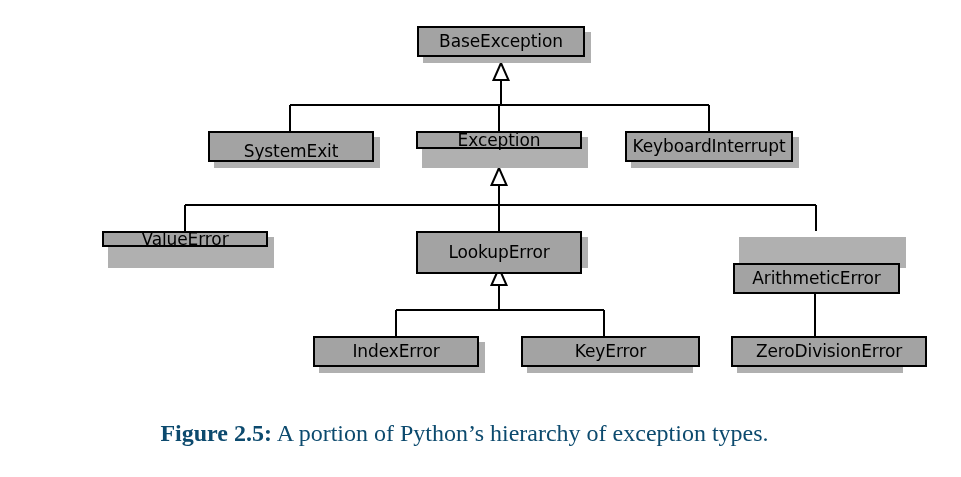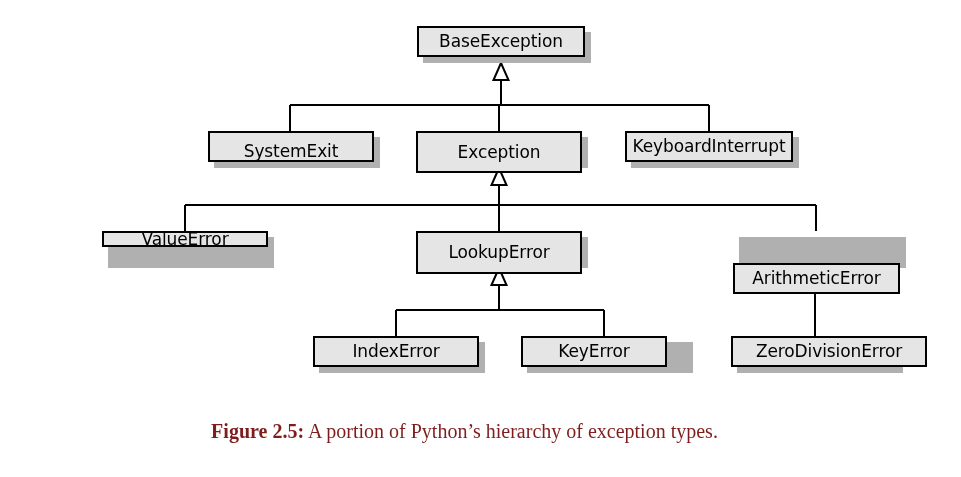--- a/index.html
+++ b/index.html
@@ -18,21 +18,21 @@
   #edge-layer {
     position: absolute;
     left: 0;
     top: 0;
     width: 961px;
     height: 477px;
   }
   .node {
     position: absolute;
     box-sizing: border-box;
-    background: #e5e5e5;
+    background: #a3a3a3;
     border: 2px solid #000000;
     display: flex;
     align-items: center;
     justify-content: center;
     z-index: 3;
   }
   .node-shadow {
     position: absolute;
     background: #b0b0b0;
     z-index: 1;
@@ -45,22 +45,22 @@
     white-space: nowrap;
     letter-spacing: -0.1px;
   }
   #caption {
     position: absolute;
     left: 0;
     top: 420px;
     width: 929px;
     text-align: center;
     font-family: "Liberation Serif", "DejaVu Serif", serif;
-    font-size: 20px;
-    color: #7f1d1d;
+    font-size: 24px;
+    color: #0c4a6e;
     white-space: nowrap;
   }
   #caption .caption-label {
     font-weight: bold;
   }
 </style>
 </head>
 <body>
 
 <div id="figure">
@@ -91,21 +91,21 @@
   <div id="node-layer">
       <div class="node-shadow" style="left: 423px; top: 32px; width: 168px; height: 31px; background: rgb(176, 176, 176);"></div>
       <div class="node" style="left: 417px; top: 26px; width: 168px; height: 31px;">
         <span class="node-label">BaseException</span>
       </div>
       <div class="node-shadow" style="left: 214px; top: 137px; width: 166px; height: 31px; background: rgb(176, 176, 176);"></div>
       <div class="node" style="left: 208px; top: 131px; width: 166px; height: 31px; align-items: flex-end;">
         <span class="node-label">SystemExit</span>
       </div>
       <div class="node-shadow" style="left: 422px; top: 137px; width: 166px; height: 31px; background: rgb(176, 176, 176);"></div>
-      <div class="node" style="left: 416px; top: 131px; width: 166px; height: 42px;">
+      <div class="node" style="left: 416px; top: 131px; width: 166px; height: 18px;">
         <span class="node-label">Exception</span>
       </div>
       <div class="node-shadow" style="left: 631px; top: 137px; width: 168px; height: 31px; background: rgb(176, 176, 176);"></div>
       <div class="node" style="left: 625px; top: 131px; width: 168px; height: 31px;">
         <span class="node-label">KeyboardInterrupt</span>
       </div>
       <div class="node-shadow" style="left: 108px; top: 237px; width: 166px; height: 31px; background: rgb(176, 176, 176);"></div>
       <div class="node" style="left: 102px; top: 231px; width: 166px; height: 16px;">
         <span class="node-label">ValueError</span>
       </div>
@@ -115,21 +115,21 @@
       </div>
       <div class="node-shadow" style="left: 739px; top: 237px; width: 167px; height: 31px; background: rgb(176, 176, 176);"></div>
       <div class="node" style="left: 733px; top: 231px; width: 167px; height: 31px; margin-top: 32px;">
         <span class="node-label">ArithmeticError</span>
       </div>
       <div class="node-shadow" style="left: 319px; top: 342px; width: 166px; height: 31px; background: rgb(176, 176, 176);"></div>
       <div class="node" style="left: 313px; top: 336px; width: 166px; height: 31px;">
         <span class="node-label">IndexError</span>
       </div>
       <div class="node-shadow" style="left: 527px; top: 342px; width: 166px; height: 31px; background: rgb(176, 176, 176);"></div>
-      <div class="node" style="left: 521px; top: 336px; width: 146px; height: 31px;">
+      <div class="node" style="left: 521px; top: 336px; width: 179px; height: 31px;">
         <span class="node-label">KeyError</span>
       </div>
       <div class="node-shadow" style="left: 737px; top: 342px; width: 166px; height: 31px; background: rgb(176, 176, 176);"></div>
       <div class="node" style="left: 731px; top: 336px; width: 196px; height: 31px;">
         <span class="node-label">ZeroDivisionError</span>
       </div>
     </div>
 
   <div id="caption">
     <span class="caption-label">Figure 2.5:</span>

